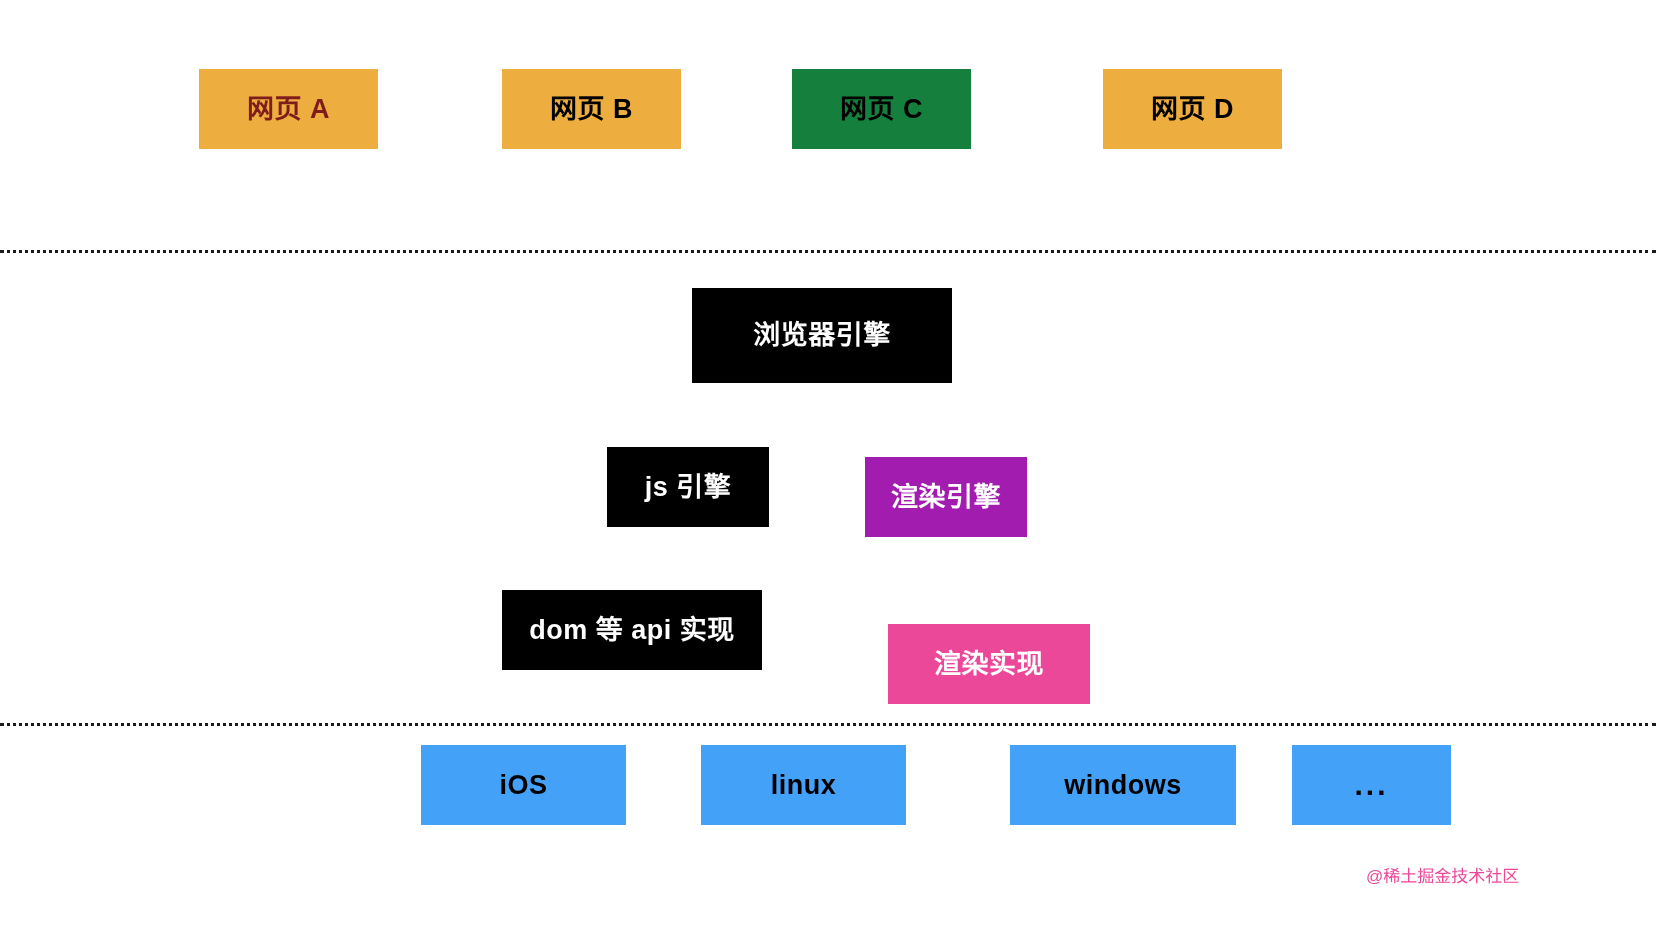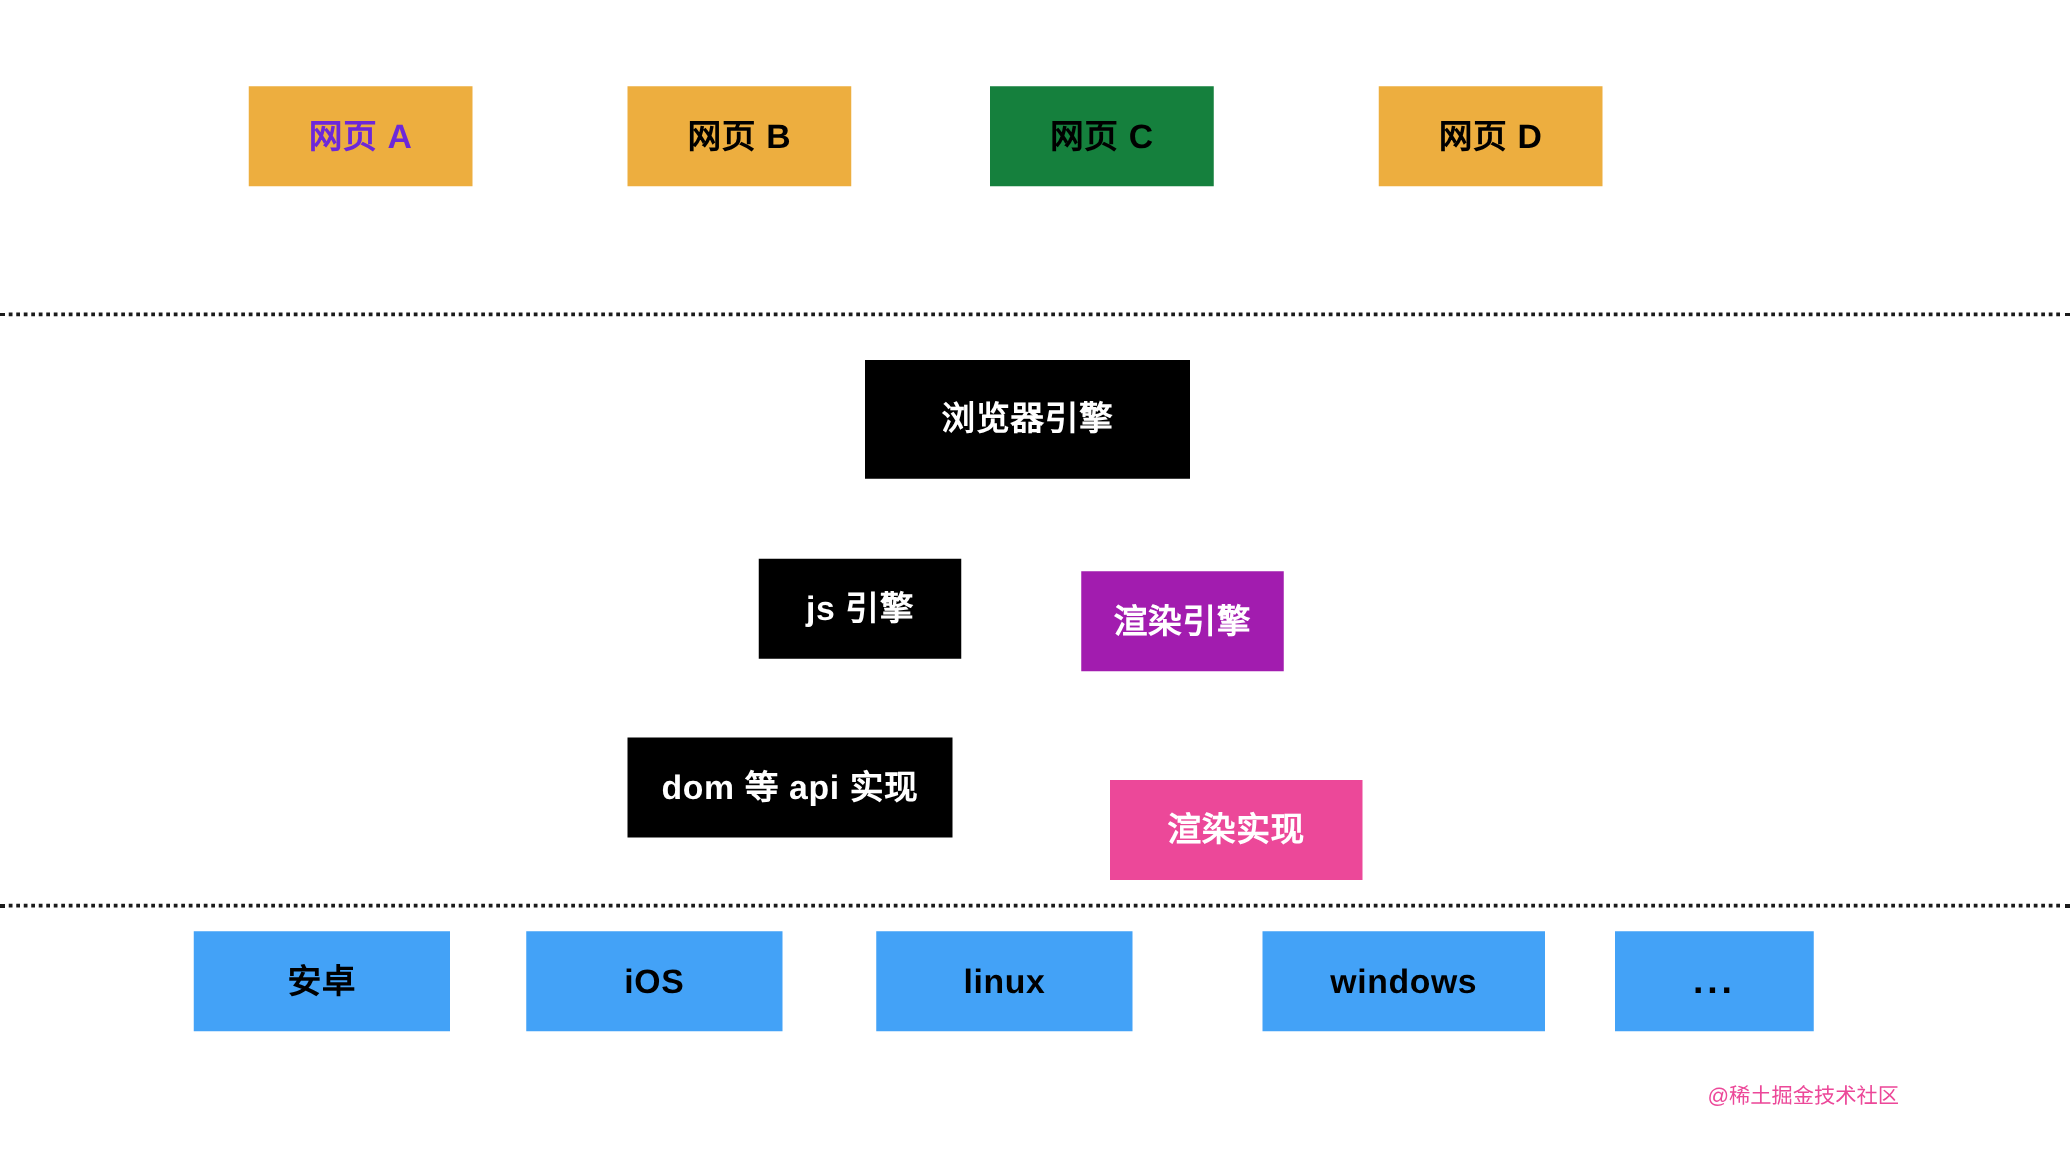--- a/index.html
+++ b/index.html
@@ -62,35 +62,34 @@
     font-size: 17px;
     font-weight: normal;
     white-space: nowrap;
   }
 </style>
 </head>
 <body>
 
 <div class="canvas" style="background: rgb(255, 255, 255);">
 
-  <div class="node node-page" style="left: 199px; top: 69px; width: 179px; height: 80px; background: rgb(237, 174, 63); color: #6d28d9;">网页 A</div>
+  <div class="node node-page" style="left: 199px; top: 69px; width: 179px; height: 80px; background: rgb(237, 174, 63); color: #7f1d1d;">网页 A</div>
   <div class="node node-page" style="left: 502px; top: 69px; width: 179px; height: 80px; background: rgb(237, 174, 63); color: rgb(0, 0, 0);">网页 B</div>
   <div class="node node-page" style="left: 792px; top: 69px; width: 179px; height: 80px; background: #15803d; color: rgb(0, 0, 0);">网页 C</div>
   <div class="node node-page" style="left: 1103px; top: 69px; width: 179px; height: 80px; background: rgb(237, 174, 63); color: rgb(0, 0, 0);">网页 D</div>
 
   <div class="divider" style="top: 250px; border-top-color: rgb(27, 27, 27); border-top-style: dotted;"></div>
 
   <div class="node node-engine" style="left: 692px; top: 288px; width: 260px; height: 95px; background: rgb(0, 0, 0); color: rgb(255, 255, 255);">浏览器引擎</div>
   <div class="node node-engine" style="left: 607px; top: 447px; width: 162px; height: 80px; background: rgb(0, 0, 0); color: rgb(255, 255, 255);">js 引擎</div>
   <div class="node node-engine" style="left: 865px; top: 447px; width: 162px; height: 80px; background: #a21caf; color: rgb(255, 255, 255); margin-top: 10px;">渲染引擎</div>
   <div class="node node-engine" style="left: 502px; top: 590px; width: 260px; height: 80px; background: rgb(0, 0, 0); color: rgb(255, 255, 255);">dom 等 api 实现</div>
   <div class="node node-engine" style="left: 888px; top: 624px; width: 202px; height: 80px; background: #ec4899; color: rgb(255, 255, 255);">渲染实现</div>
 
   <div class="divider" style="top: 723px; border-top-color: rgb(27, 27, 27); border-top-style: dotted;"></div>
 
-  <div class="node node-os" style="left: 155px; top: 745px; width: 205px; height: 80px; background: rgb(67, 162, 247); color: rgb(0, 0, 0);">安卓</div>
   <div class="node node-os" style="left: 421px; top: 745px; width: 205px; height: 80px; background: rgb(67, 162, 247); color: rgb(0, 0, 0);">iOS</div>
   <div class="node node-os" style="left: 701px; top: 745px; width: 205px; height: 80px; background: rgb(67, 162, 247); color: rgb(0, 0, 0);">linux</div>
   <div class="node node-os" style="left: 1010px; top: 745px; width: 226px; height: 80px; background: rgb(67, 162, 247); color: rgb(0, 0, 0);">windows</div>
   <div class="node node-os is-ellipsis" style="left: 1292px; top: 745px; width: 159px; height: 80px; background: rgb(67, 162, 247); color: rgb(0, 0, 0);">...</div>
 
   <div class="watermark" style="left: 1366px; top: 862px; color: #ec4899;">@稀土掘金技术社区</div>
 </div>
 
 </body></html>

